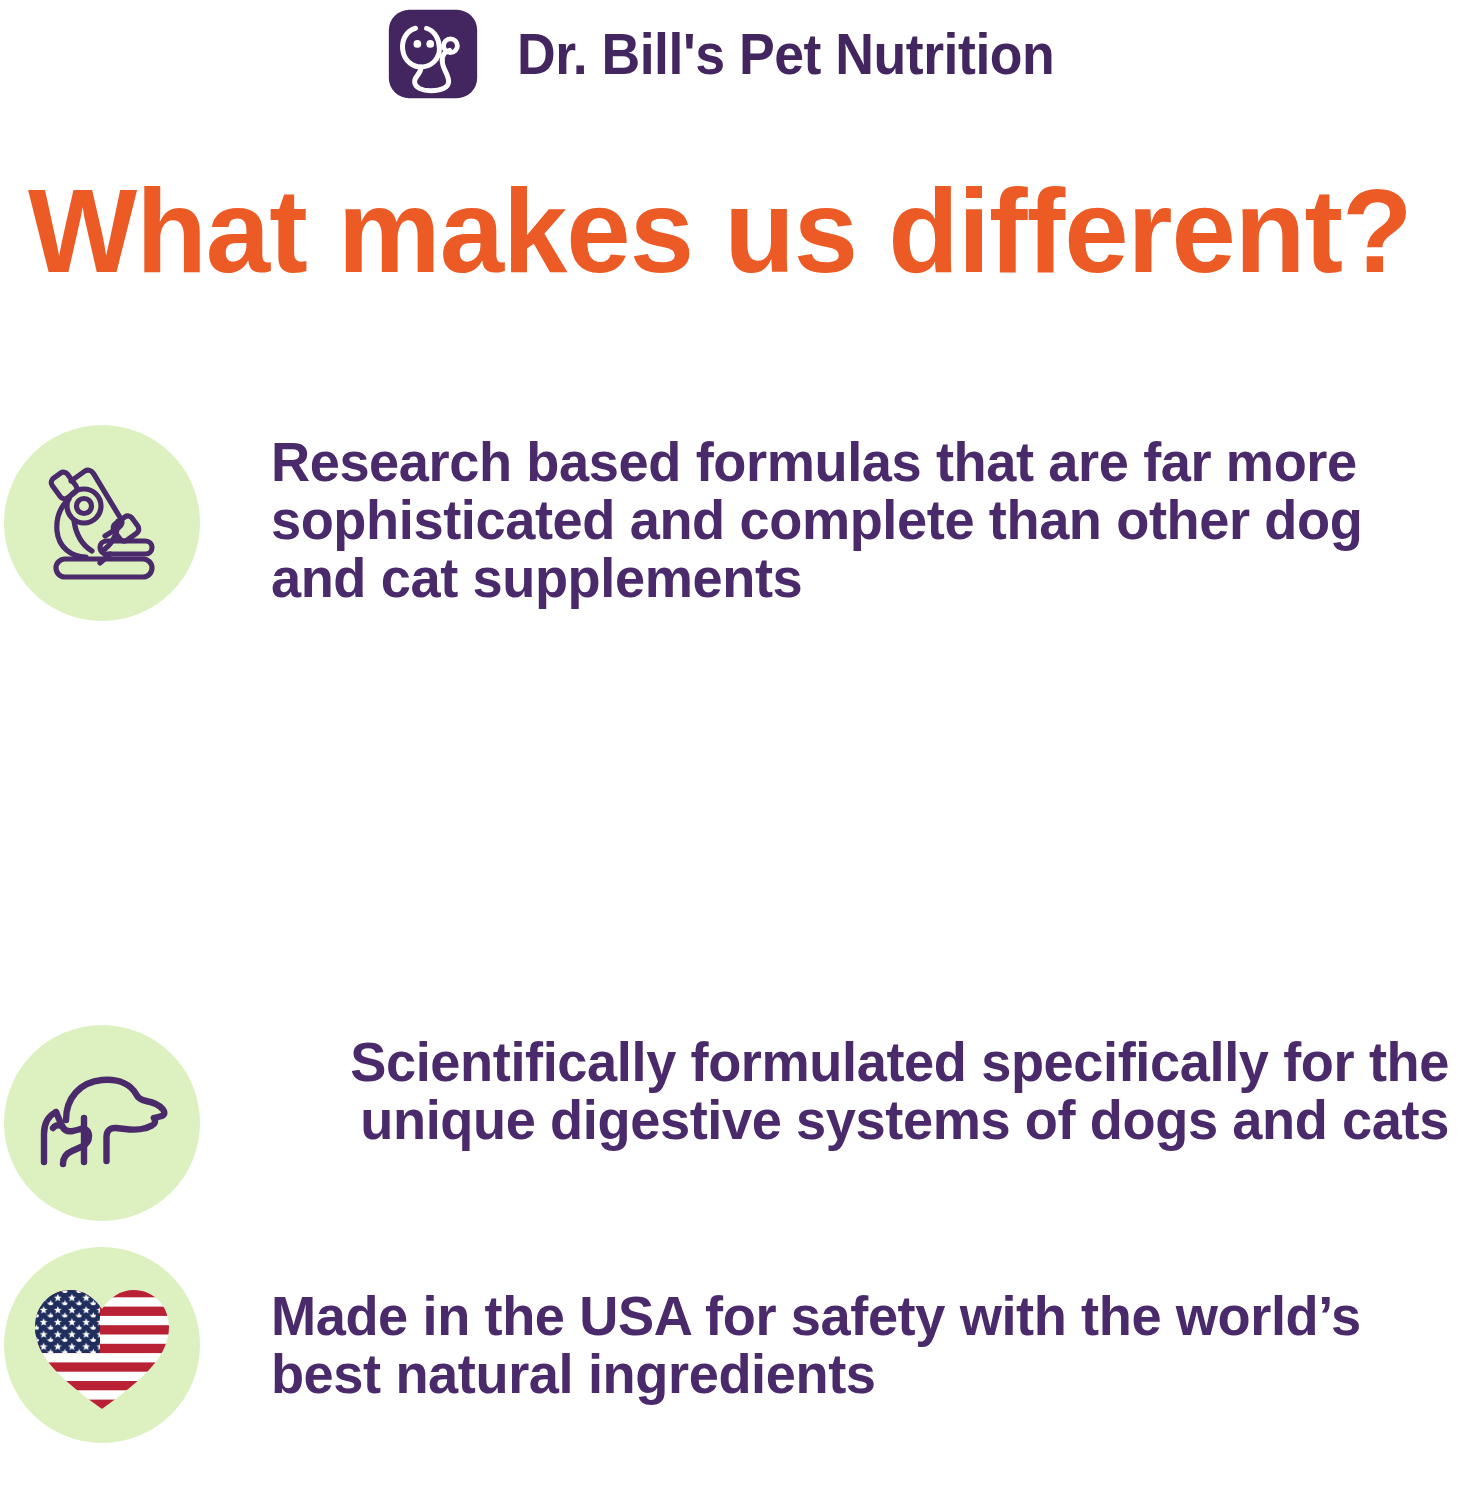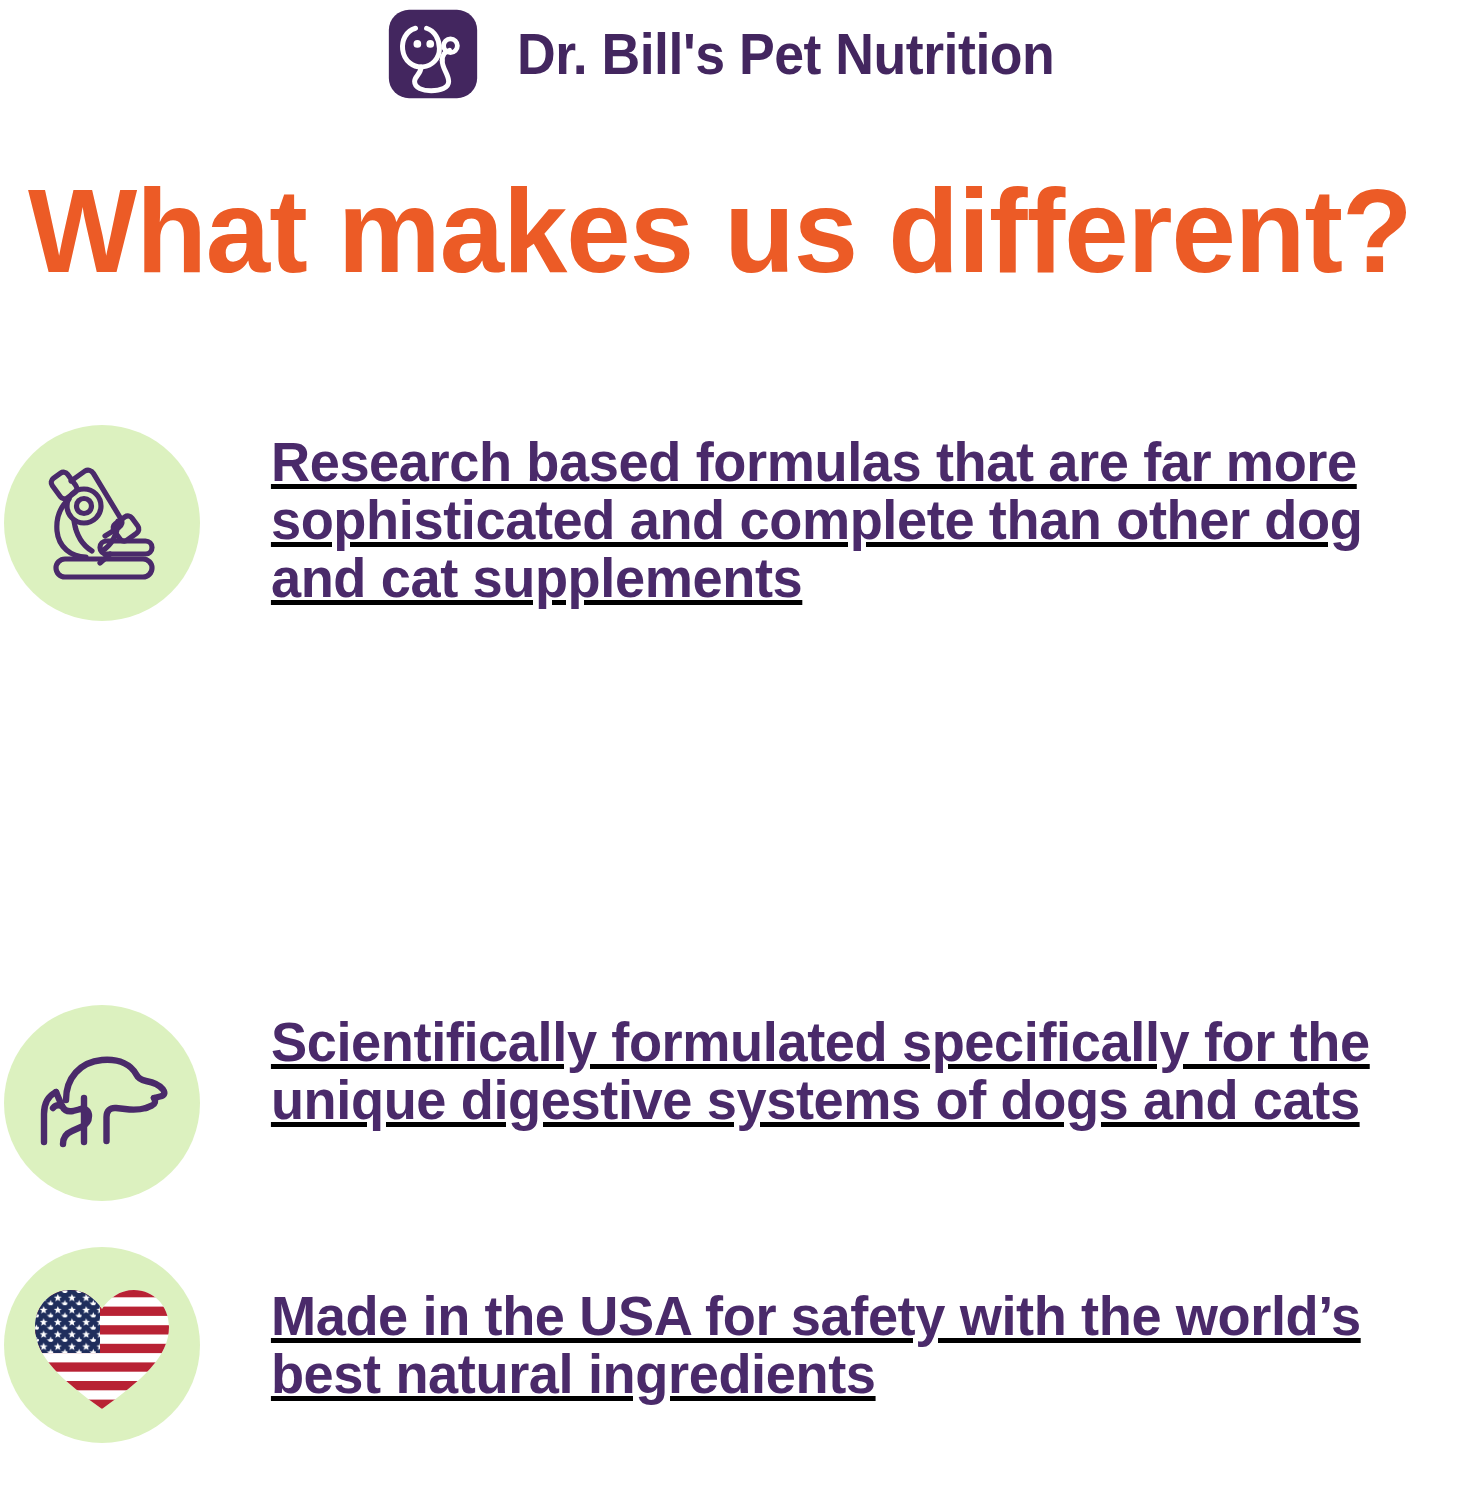--- a/index.html
+++ b/index.html
@@ -70,25 +70,24 @@
     width: 1476px;
     height: 1075px;
   }
   .feature-row {
     position: absolute;
     left: 0;
     width: 1476px;
     height: 196px;
     display: flex;
     align-items: flex-start;
-    text-decoration: underline;
   }
   .feature-row.r0 { top: 0px; }
   .feature-row.r1 { top: 291px; }
-  .feature-row.r2 { top: 580px; }
+  .feature-row.r2 { top: 600px; text-align: right; }
   .feature-row.r3 { top: 822px; }
 
   .icon-badge {
     position: relative;
     flex: 0 0 auto;
     width: 196px;
     height: 196px;
     margin-left: 4px;
     border-radius: 50%;
     background: #DCF1BF;

